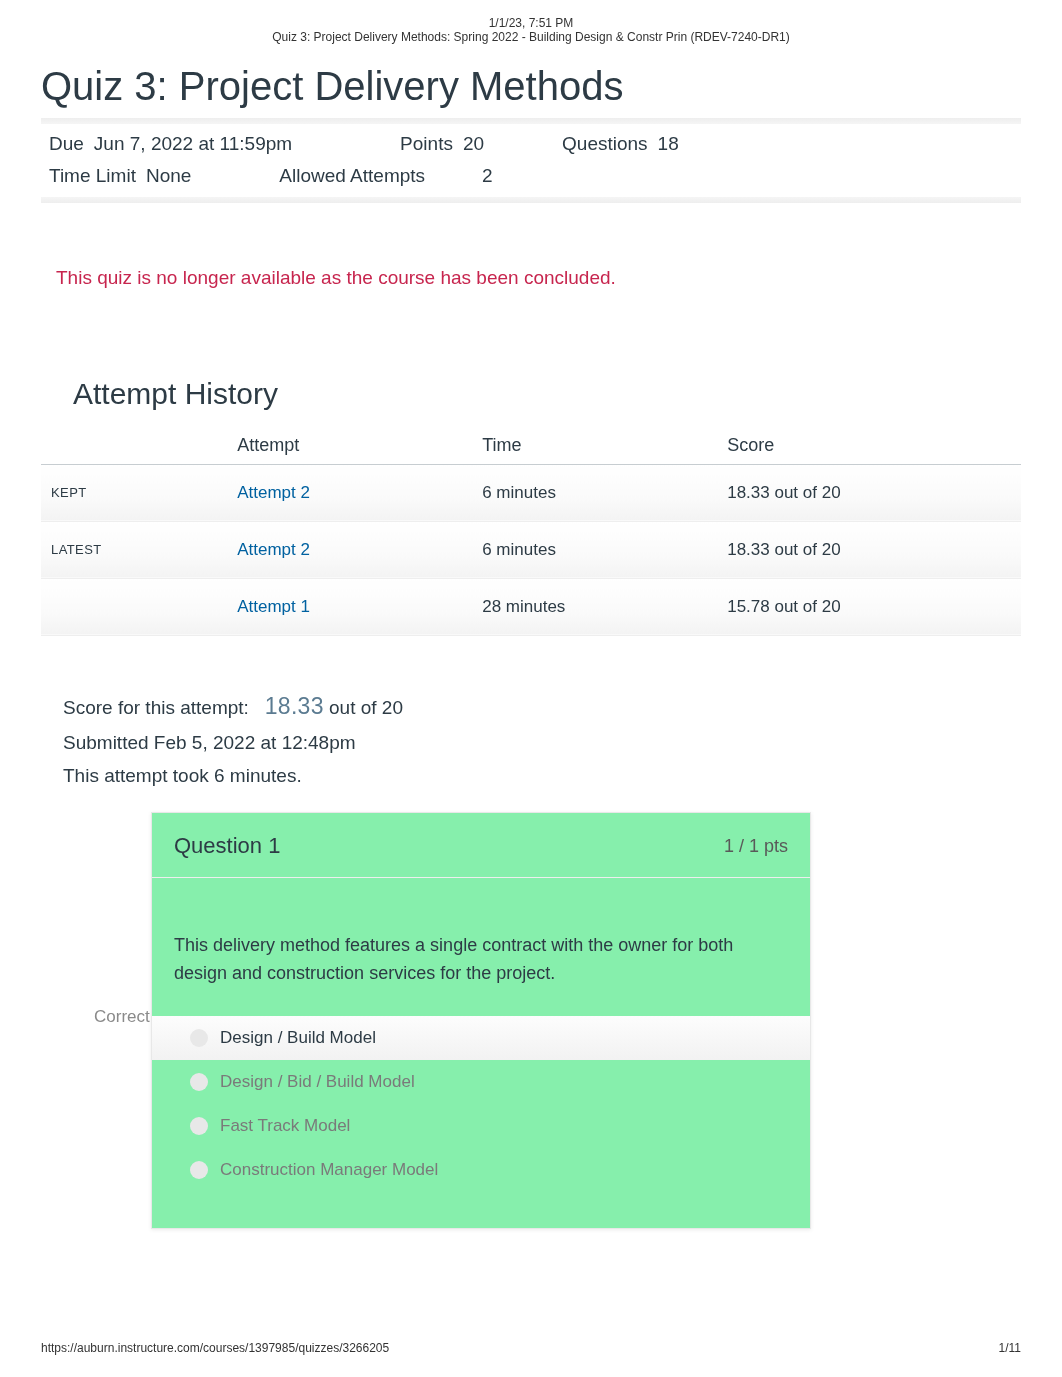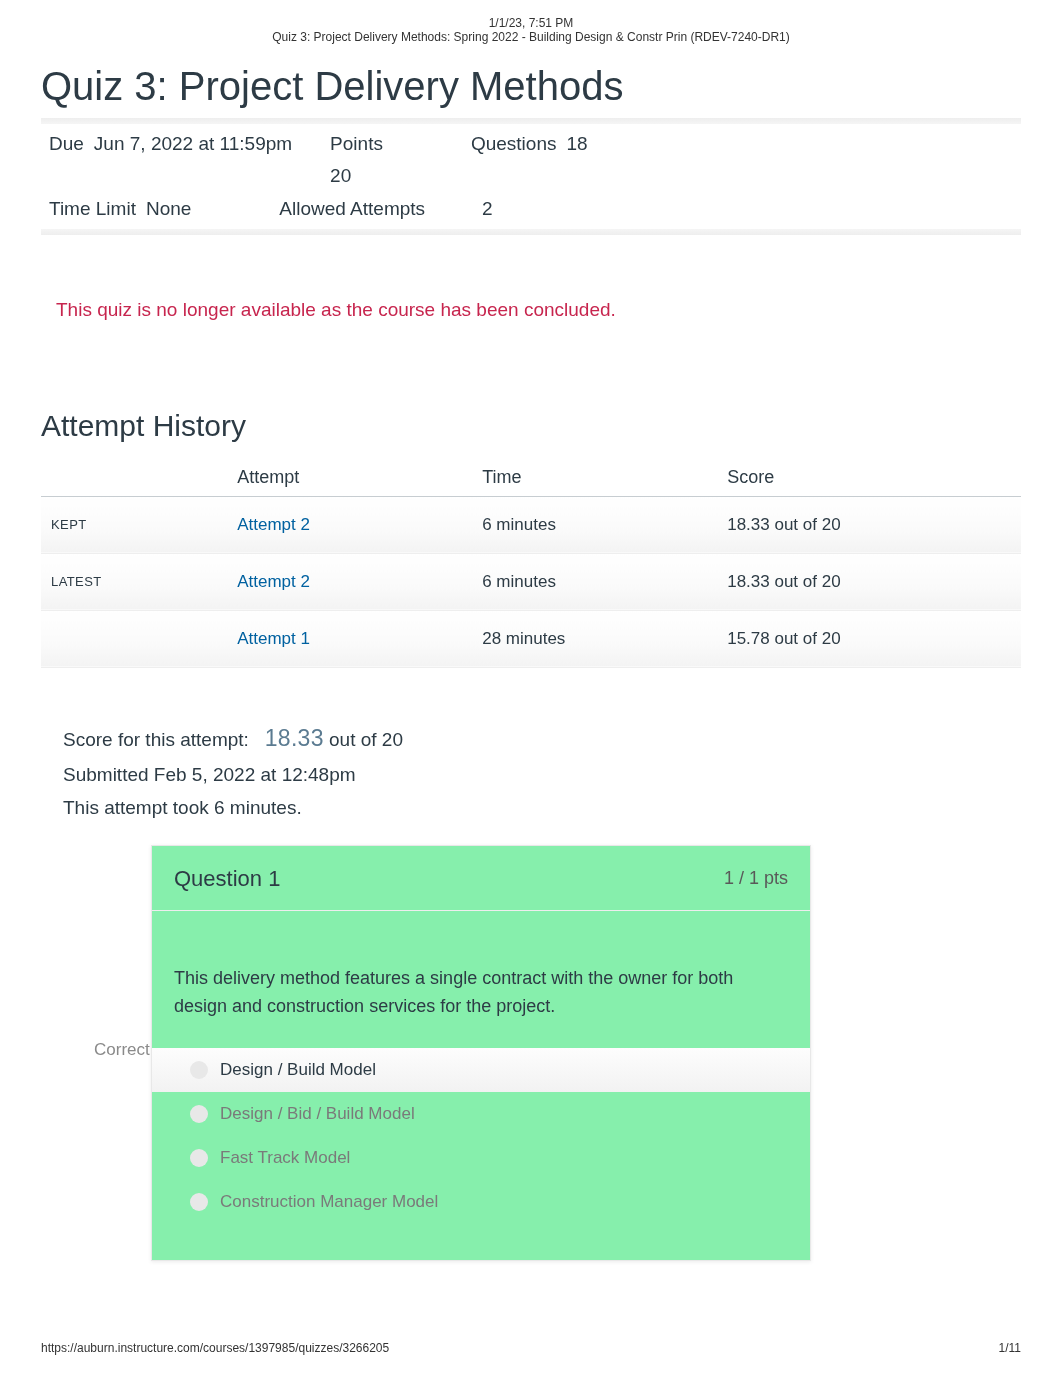--- a/index.html
+++ b/index.html
@@ -81,20 +81,21 @@
       color: #c7254e;
       font-size: 19px;
       padding: 60px 15px 10px 15px;
     }
     h2.section-heading {
       font-size: 30px;
       font-weight: 400;
       color: #2d3b45;
       margin-top: 78px;
       margin-bottom: 16px;
+      margin-left: 32px;
     }
     table.attempt-history {
       width: 100%;
       border-collapse: collapse;
       font-size: 17px;
     }
     table.attempt-history th {
       text-align: left;
       font-weight: 400;
       font-size: 18px;
@@ -228,21 +229,21 @@
   <h1 class="quiz-title">Quiz 3: Project Delivery Methods</h1>
 
   <div class="meta-block">
     <div class="meta-grad-top"></div>
     <div class="meta-rows">
       <div class="meta-row">
         <span class="meta-pair">
           <span class="label">Due</span>
           <span class="value">Jun 7, 2022 at 11:59pm</span>
         </span>
-        <span class="meta-pair" style="flex-direction:column;">
+        <span class="meta-pair" style="margin-left:70px;">
           <span class="label">Points</span>
           <span class="value">20</span>
         </span>
         <span class="meta-pair" style="margin-left:40px;">
           <span class="label">Questions</span>
           <span class="value">18</span>
         </span>
       </div>
       <div class="meta-row">
         <span class="meta-pair">

